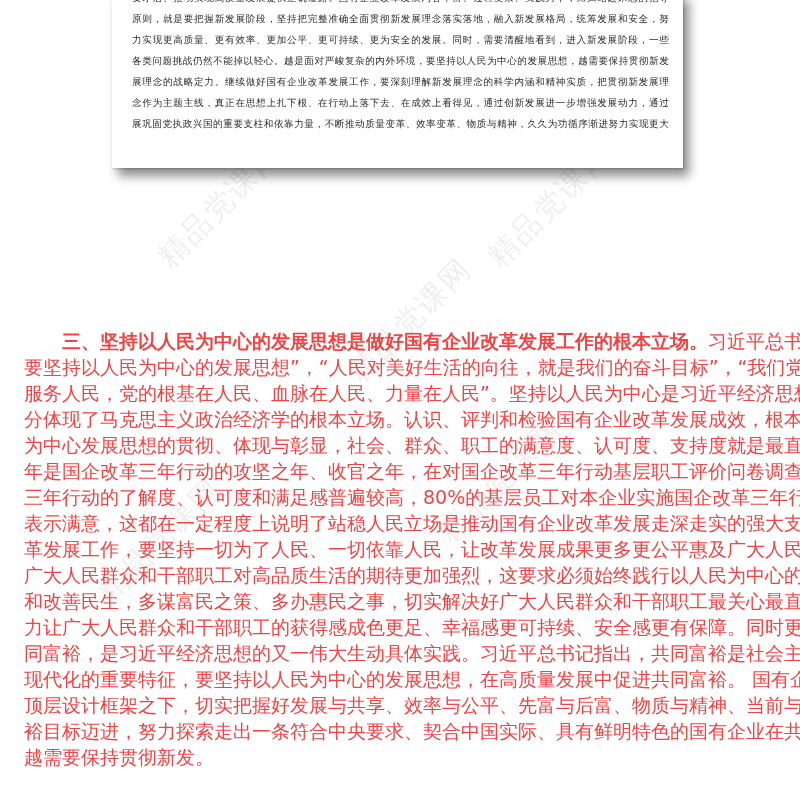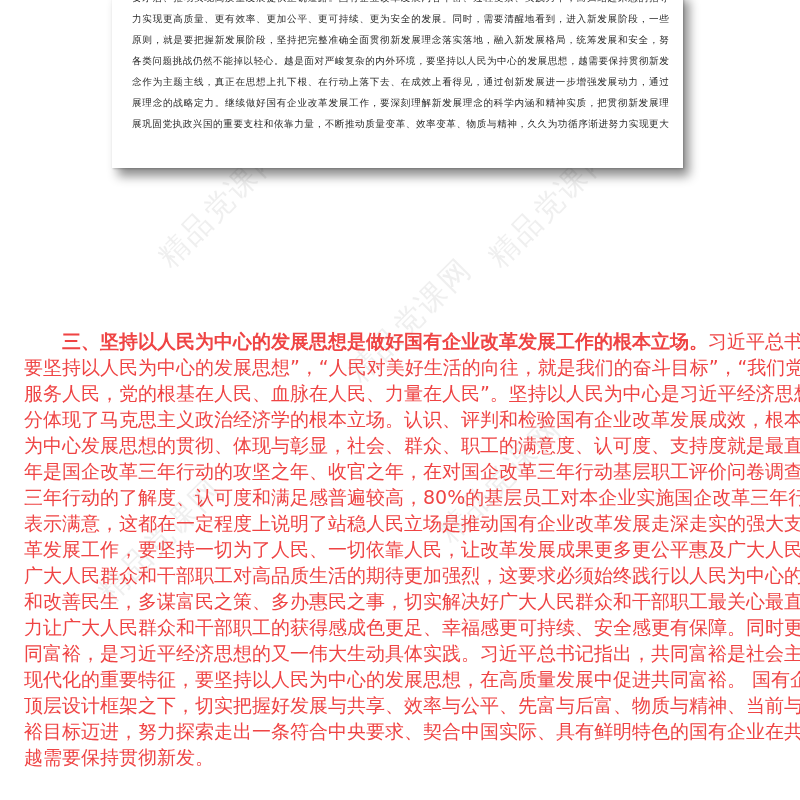--- a/index.html
+++ b/index.html
@@ -91,25 +91,25 @@
 
   <div class="watermark" style="left:140px; top:185px;">精品党课网</div>
   <div class="watermark" style="left:470px; top:185px;">精品党课网</div>
   <div class="watermark" style="left:330px; top:300px;">精品党课网</div>
   <div class="watermark" style="left:80px; top:520px;">精品党课网</div>
   <div class="watermark" style="left:420px; top:460px;">精品党课网</div>
 
   <div class="card">
     <div class="card-text">
       <div class="card-line first">要矛盾、推动实现高质量发展提供正确道路。国有企业改革发展内容丰富、过程复杂、实践力千，而归结起来总的指导</div>
+      <div class="card-line">原则，就是要把握新发展阶段，坚持把完整准确全面贯彻新发展理念落实落地，融入新发展格局，统筹发展和安全，努</div>
       <div class="card-line">力实现更高质量、更有效率、更加公平、更可持续、更为安全的发展。同时，需要清醒地看到，进入新发展阶段，一些</div>
-      <div class="card-line">原则，就是要把握新发展阶段，坚持把完整准确全面贯彻新发展理念落实落地，融入新发展格局，统筹发展和安全，努</div>
       <div class="card-line">各类问题挑战仍然不能掉以轻心。越是面对严峻复杂的内外环境，要坚持以人民为中心的发展思想，越需要保持贯彻新发</div>
+      <div class="card-line">展理念的战略定力。继续做好国有企业改革发展工作，要深刻理解新发展理念的科学内涵和精神实质，把贯彻新发展理</div>
       <div class="card-line">念作为主题主线，真正在思想上扎下根、在行动上落下去、在成效上看得见，通过创新发展进一步增强发展动力，通过</div>
-      <div class="card-line">展理念的战略定力。继续做好国有企业改革发展工作，要深刻理解新发展理念的科学内涵和精神实质，把贯彻新发展理</div>
       <div class="card-line">展巩固党执政兴国的重要支柱和依靠力量，不断推动质量变革、效率变革、物质与精神，久久为功循序渐进努力实现更大</div>
 
     </div>
   </div>
 
   <div class="article">
     <div class="line indent"><span class="heading">三、坚持以人民为中心的发展思想是做好国有企业改革发展工作的根本立场。</span><span>习近平总书记多次强调，“人民立</span></div>
     <div class="line">要坚持以人民为中心的发展思想”，“人民对美好生活的向往，就是我们的奋斗目标”，“我们党来自人民、植根人民、</div>
     <div class="line">服务人民，党的根基在人民、血脉在人民、力量在人民”。坚持以人民为中心是习近平经济思想的出发点和落脚点，充</div>
     <div class="line">分体现了马克思主义政治经济学的根本立场。认识、评判和检验国有企业改革发展成效，根本一条就是要看坚持以人民</div>

